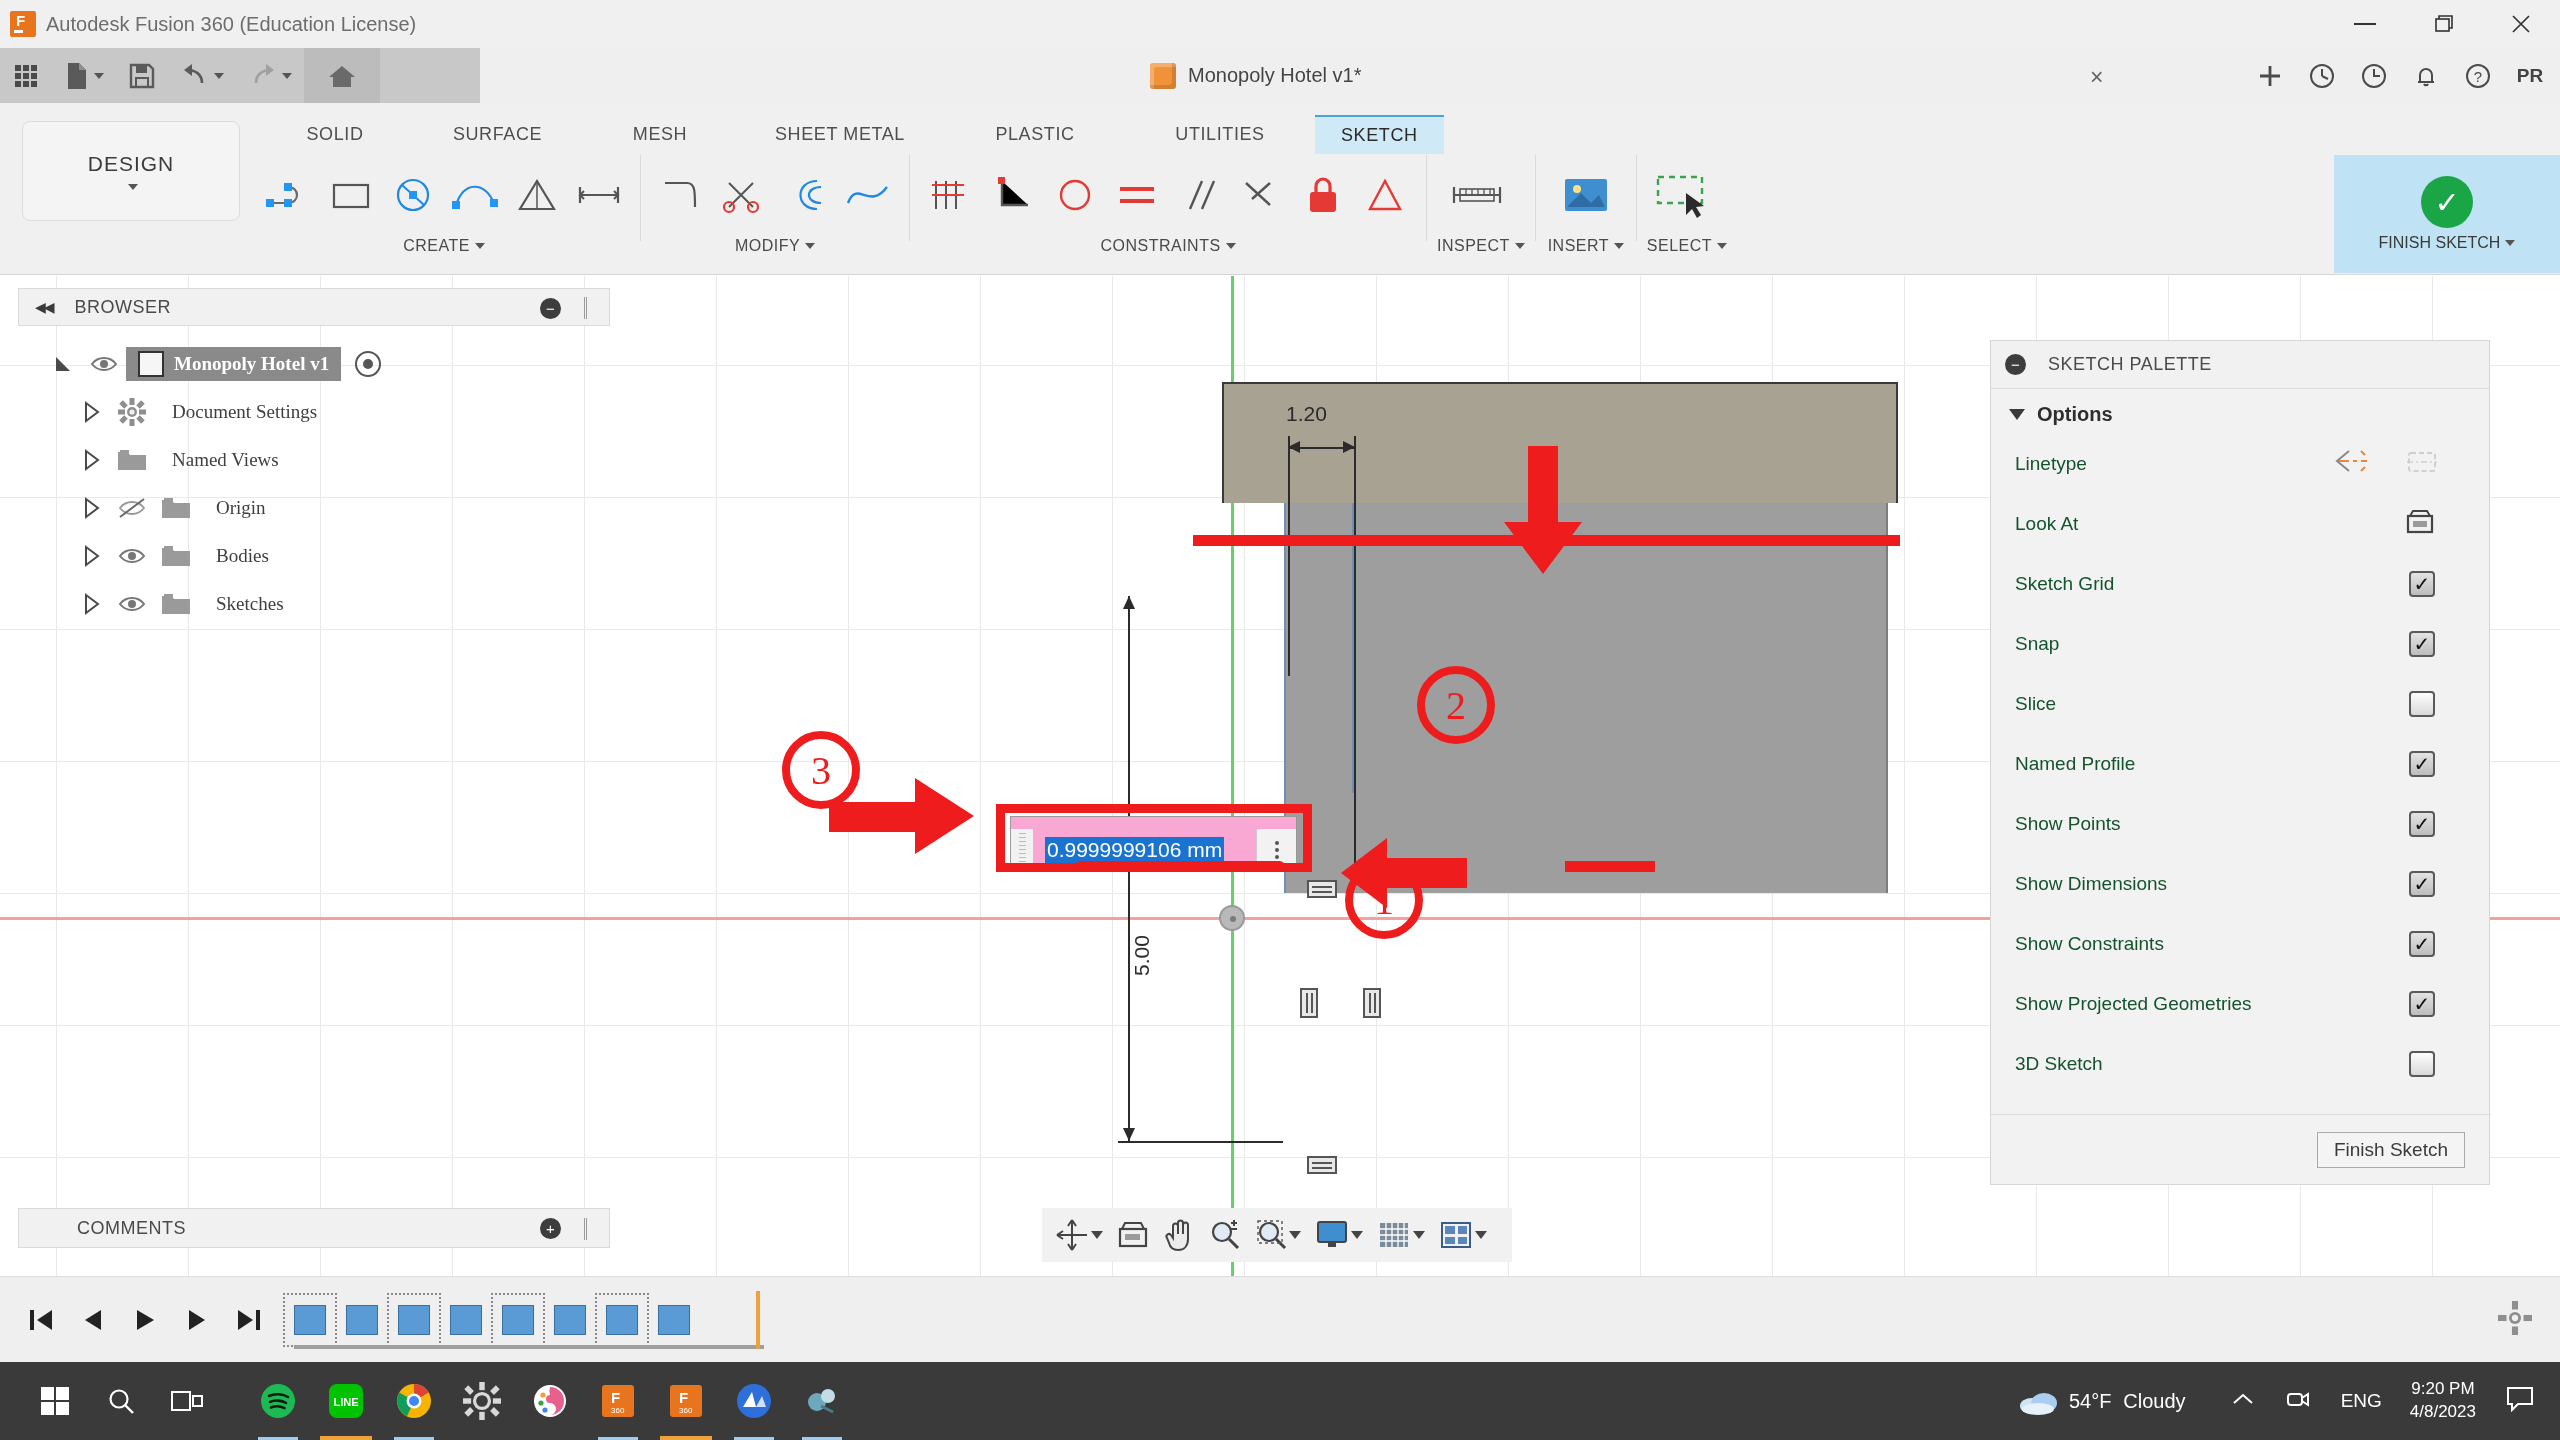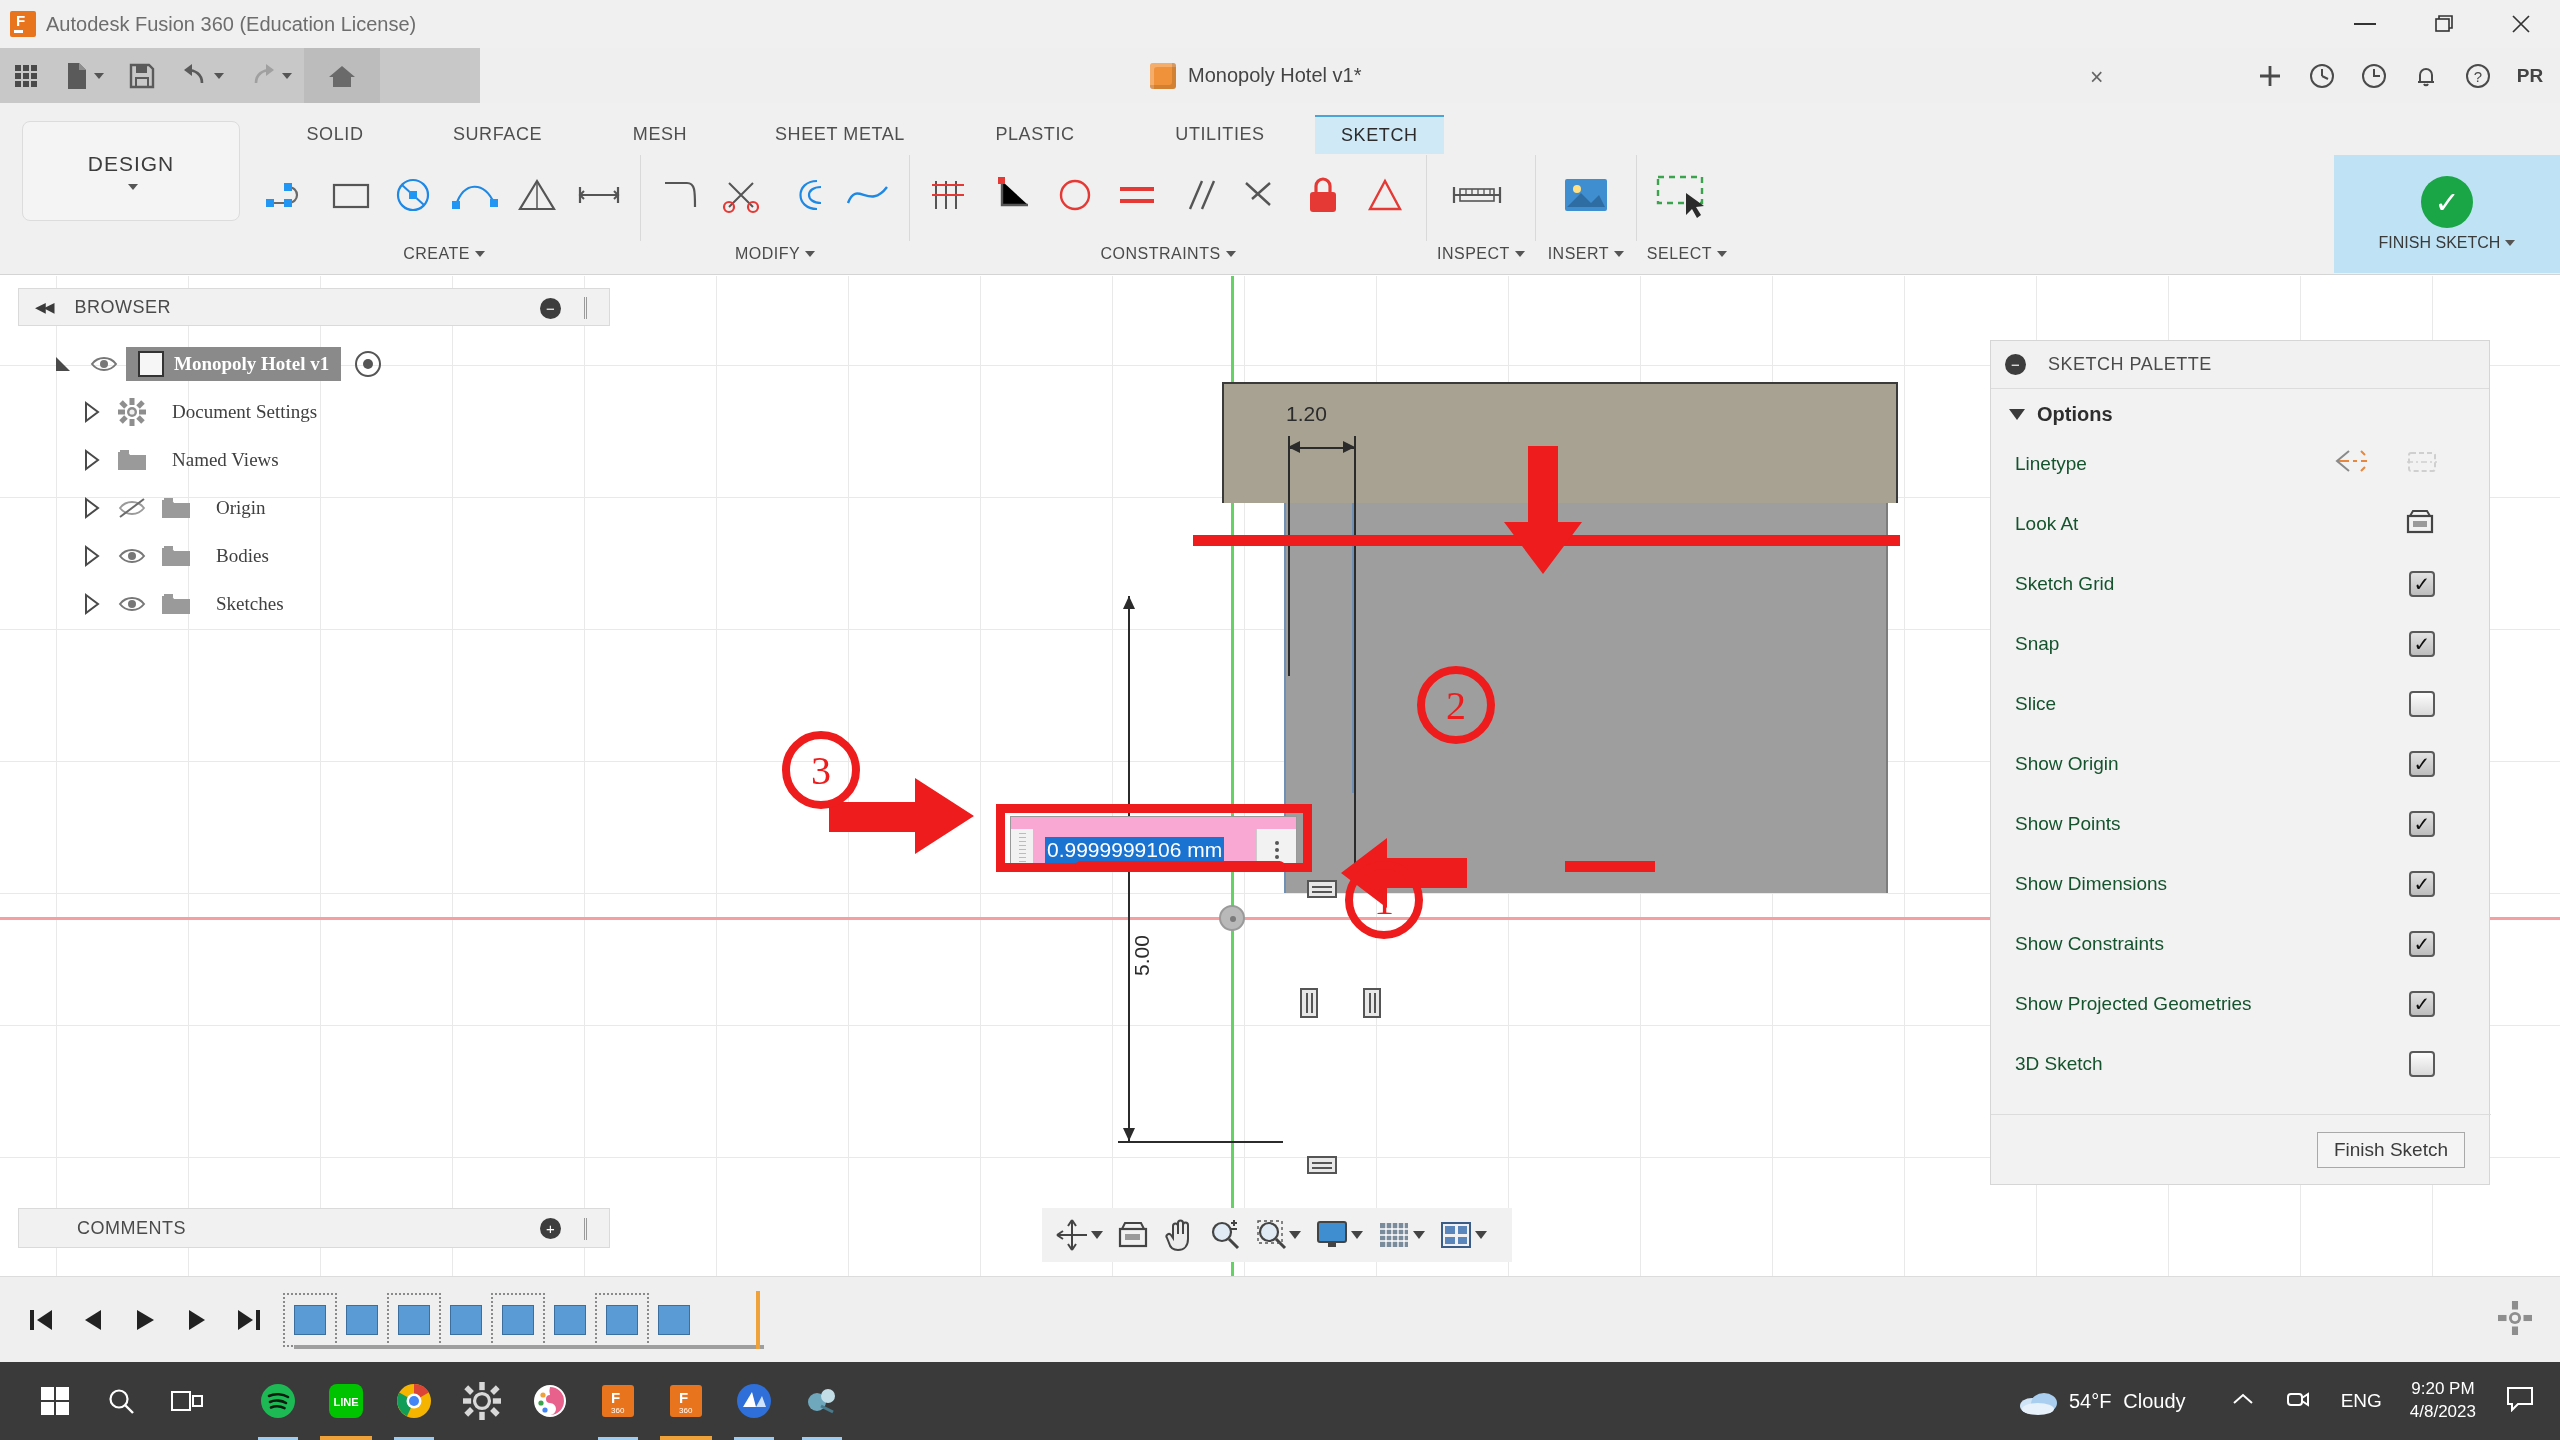--- a/index.html
+++ b/index.html
@@ -108,21 +108,21 @@
   }
 
   .groups {
     position: absolute; left: 258px; top: 52px; right: 0; height: 118px;
     display: flex; align-items: flex-start;
   }
   .group { position: relative; height: 118px; display: flex; flex-direction: column; }
   .group-icons { display: flex; align-items: center; height: 80px; }
   .group-label {
     text-align: center; font-size: 16px; color: #4a4a4a; letter-spacing: .5px;
-    margin-top: 10px; display: flex; align-items: center; justify-content: center; gap: 5px;
+    margin-top: 2px; display: flex; align-items: center; justify-content: center; gap: 5px;
   }
   .gsep { width: 1px; height: 86px; background: #d9d9d9; margin: 0 10px; align-self: flex-start; }
   .tool {
     width: 62px; height: 74px; display: flex; align-items: center; justify-content: center;
   }
   .tool.wide { width: 80px; }
   .tool svg { display: block; }
   .caret-group {
     width: 0; height: 0; border-left: 5px solid transparent;
     border-right: 5px solid transparent; border-top: 6px solid #555;
@@ -1062,21 +1062,21 @@
     </div>
     <div class="pal-row">
       <span class="pal-label">Snap</span>
       <span class="chk on">✓</span>
     </div>
     <div class="pal-row">
       <span class="pal-label">Slice</span>
       <span class="chk"></span>
     </div>
     <div class="pal-row">
-      <span class="pal-label">Show Origin</span>
+      <span class="pal-label">Named Profile</span>
       <span class="chk on">✓</span>
     </div>
     <div class="pal-row">
       <span class="pal-label">Show Points</span>
       <span class="chk on">✓</span>
     </div>
     <div class="pal-row">
       <span class="pal-label">Show Dimensions</span>
       <span class="chk on">✓</span>
     </div>

